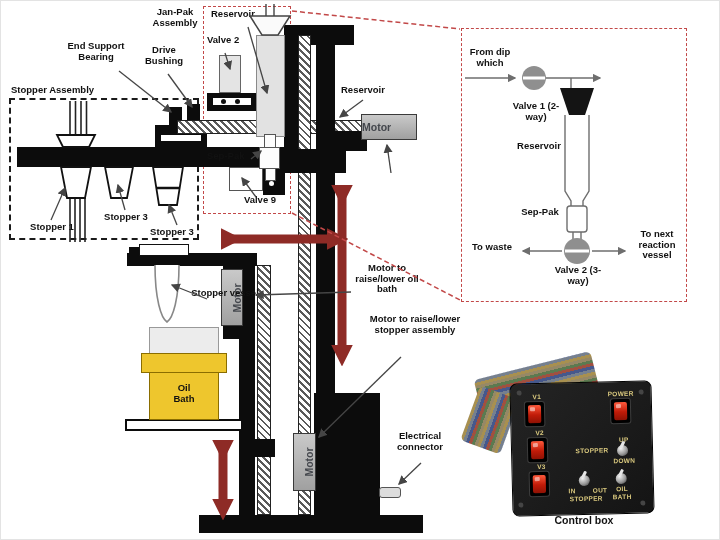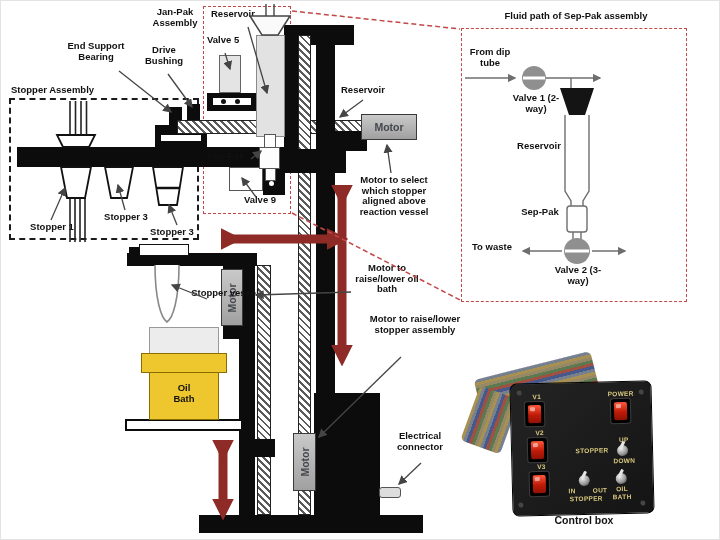--- a/index.html
+++ b/index.html
@@ -1,21 +1,21 @@
 <!DOCTYPE html>
 <html><head>
 <meta charset="utf-8">
 <style>
   html,body{margin:0;padding:0;background:#fff;}
   #canvas{position:relative;width:720px;height:540px;background:#fff;overflow:hidden;
           font-family:"Liberation Sans",sans-serif;border:1px solid #e3e3e3;box-sizing:border-box;}
   .blk{position:absolute;background:#0c0c0c;}
   .hatch{position:absolute;background:repeating-linear-gradient(45deg,#fff 0 3px,#5a5a5a 3px 5px);border:1px solid #222;box-sizing:border-box;}
   .motor{position:absolute;background:linear-gradient(180deg,#c9c9c9,#a0a0a0);border:1.5px solid #3a3a3a;
-         display:flex;align-items:center;justify-content:center;font-size:10.5px;font-weight:bold;color:#44474d;box-sizing:border-box;}
+         display:flex;align-items:center;font-size:10.5px;font-weight:bold;color:#44474d;box-sizing:border-box;}
   .motor.vert span{transform:rotate(-90deg);white-space:nowrap;}
   .lbl{position:absolute;font-size:9.5px;font-weight:bold;line-height:1.12;color:#111;text-align:center;}
   .lbl.left{text-align:left;}
   .dot{position:absolute;width:5px;height:5px;border-radius:50%;background:#111;}
   .dot.w{background:#fff;}
 
   
   #box-stopper{position:absolute;left:8px;top:97px;width:190px;height:142px;border:2px dashed #1b1b1b;box-sizing:border-box;}
   #box-seppak{position:absolute;left:202px;top:5px;width:88px;height:208px;border:1.6px dashed #c24848;box-sizing:border-box;}
   #box-inset{position:absolute;left:460px;top:27px;width:226px;height:274px;border:1.6px dashed #c24848;box-sizing:border-box;}
@@ -80,21 +80,21 @@
   #l-elec{left:387px;top:430px;width:64px}
   #l-rvessel{left:186px;top:287px;width:76px}
   #l-oilbath{left:168px;top:382px;width:30px}
   #l-s1{left:26px;top:221px;width:50px}
   #l-s2{left:99px;top:211px;width:52px}
   #l-s3{left:145px;top:226px;width:52px}
 
   
   #l-inset-title{left:470px;top:10px;width:210px}
   #li-dip{left:464px;top:46px;width:50px}
-  #li-v1{left:506px;top:92px;width:58px}
+  #li-v1{left:506px;top:100px;width:58px}
   #li-syr{left:604px;top:56px;width:78px}
   #li-res{left:512px;top:140px;width:52px}
   #li-sp{left:514px;top:206px;width:50px}
   #li-waste{left:464px;top:241px;width:54px}
   #li-next{left:630px;top:228px;width:52px}
   #li-v2{left:548px;top:264px;width:58px}
 
   
   #ribbon-a{position:absolute;left:476px;top:364px;width:120px;height:42px;transform:rotate(-14deg);border-radius:5px;
     background:repeating-linear-gradient(0deg,#a89050 0 3px,#76808e 3px 6px,#46588c 6px 9px,#a05040 9px 12px,#5c7a50 12px 15px,#968866 15px 18px);}
@@ -188,39 +188,38 @@
   <div class="dot w" id="v2d2"></div>
   <div class="fit" id="fit1"></div>
   <div class="fit" id="fit2"></div>
   <div class="fit" id="fit3"></div>
 
   <div class="lbl left" id="l-stopper-assembly">Stopper Assembly</div>
   <div class="lbl" id="l-esb">End Support Bearing</div>
   <div class="lbl" id="l-db">Drive Bushing</div>
   <div class="lbl" id="l-spa">Jan-Pak Assembly</div>
   <div class="lbl left" id="l-reservoir">Reservoir</div>
-  <div class="lbl left" id="l-valve1">Valve 5</div>
+  <div class="lbl left" id="l-valve1">Valve 2</div>
   <div class="lbl left" id="l-seppak">Sep-Pak</div>
   <div class="lbl" id="l-valve2">Valve 9</div>
   <div class="lbl left" id="l-leadscrew">Reservoir</div>
-  <div class="lbl" id="l-motor-select">Motor to select which stopper aligned above reaction vessel</div>
   <div class="lbl" id="l-motor-oil">Motor to raise/lower oil bath</div>
   <div class="lbl" id="l-motor-stopper">Motor to raise/lower stopper assembly</div>
   <div class="lbl" id="l-elec">Electrical connector</div>
   <div class="lbl" id="l-rvessel">Stopper vessel</div>
   <div class="lbl" id="l-s1">Stopper 1</div>
   <div class="lbl" id="l-s2">Stopper 3</div>
   <div class="lbl" id="l-s3">Stopper 3</div>
 
-  <div class="lbl" id="l-inset-title">Fluid path of Sep-Pak assembly</div>
-  <div class="lbl" id="li-dip">From dip tube</div>
+  <div class="lbl" id="li-dip">From dip which</div>
   <div class="lbl" id="li-v1">Valve 1 (2-way)</div>
   <div class="lbl" id="li-res">Reservoir</div>
   <div class="lbl" id="li-sp">Sep-Pak</div>
   <div class="lbl" id="li-waste">To waste</div>
+  <div class="lbl" id="li-next">To next reaction vessel</div>
   <div class="lbl" id="li-v2">Valve 2 (3-way)</div>
 
   <div id="ribbon-a"></div>
   <div id="ribbon-b"></div>
   <div id="cbox">
     <div class="screw" style="left:6px;top:6px"></div>
     <div class="screw" style="left:128px;top:8px"></div>
     <div class="screw" style="left:5px;top:118px"></div>
     <div class="screw" style="left:127px;top:119px"></div>
     <div class="cb-lbl" id="cb-l-v1">V1</div>

